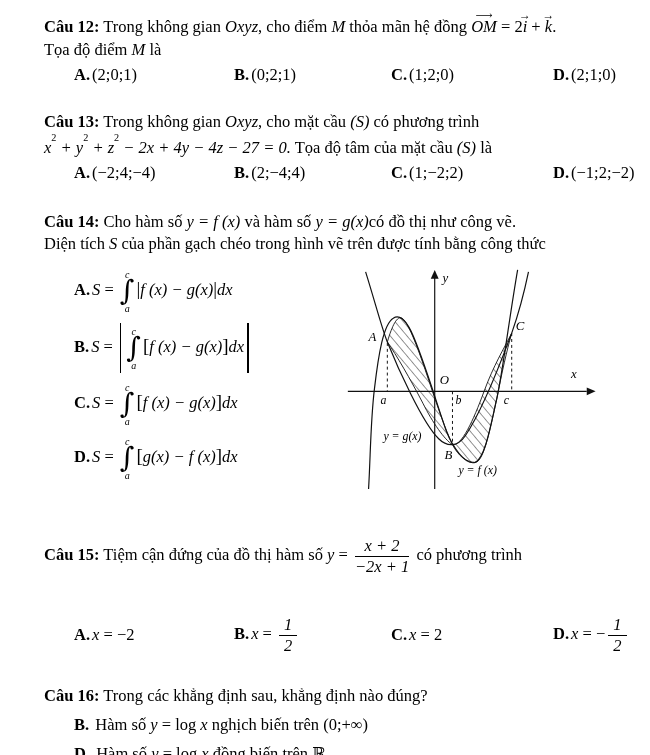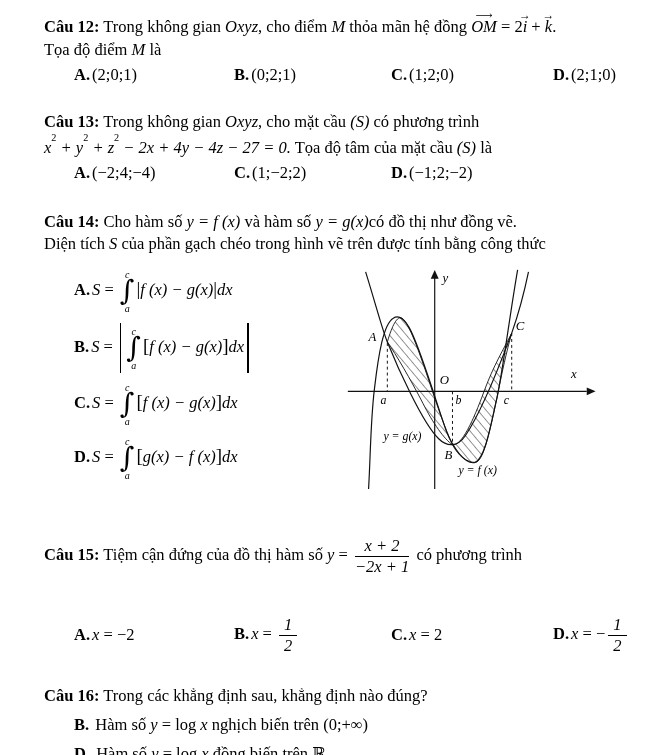--- a/index.html
+++ b/index.html
@@ -93,32 +93,33 @@
       <span>có phương trình</span>
     </p>
     <p class="qline line2">
       <i class="mi">x</i><sup class="e">2</sup><i class="mi"> + y</i><sup class="e">2</sup><i class="mi"> + z</i><sup class="e">2</sup><i class="mi"> − 2x + 4y − 4z − 27 = 0.</i>
       <span>Tọa độ tâm của mặt cầu</span>
       <i>(S)</i>
       <span>là</span>
     </p>
     <div class="opts">
       <span class="opt"><span class="olabel">A.</span><span>(−2;4;−4)</span></span>
+      <span class="opt"><span class="olabel">B.</span><span>(2;−4;4)</span></span>
       <span class="opt"><span class="olabel">C.</span><span>(1;−2;2)</span></span>
       <span class="opt"><span class="olabel">D.</span><span>(−1;2;−2)</span></span>
     </div>
   </section>
 
   <section class="q14">
     <p class="qline">
       <span class="qlabel">Câu 14:</span>
       <span>Cho hàm số</span>
       <i>y = f (x)</i>
       <span>và hàm số</span>
-      <i>y = g(x)</i><span>có đồ thị như đồng vẽ.</span>
+      <i>y = g(x)</i><span>có đồ thị như công vẽ.</span>
     </p>
     <p class="qline">
       <span>Diện tích</span>
       <i>S</i>
       <span>của phần gạch chéo trong hình vẽ trên được tính bằng công thức</span>
     </p>
 
     <div class="q14-body">
       <div class="q14-opts">
 

